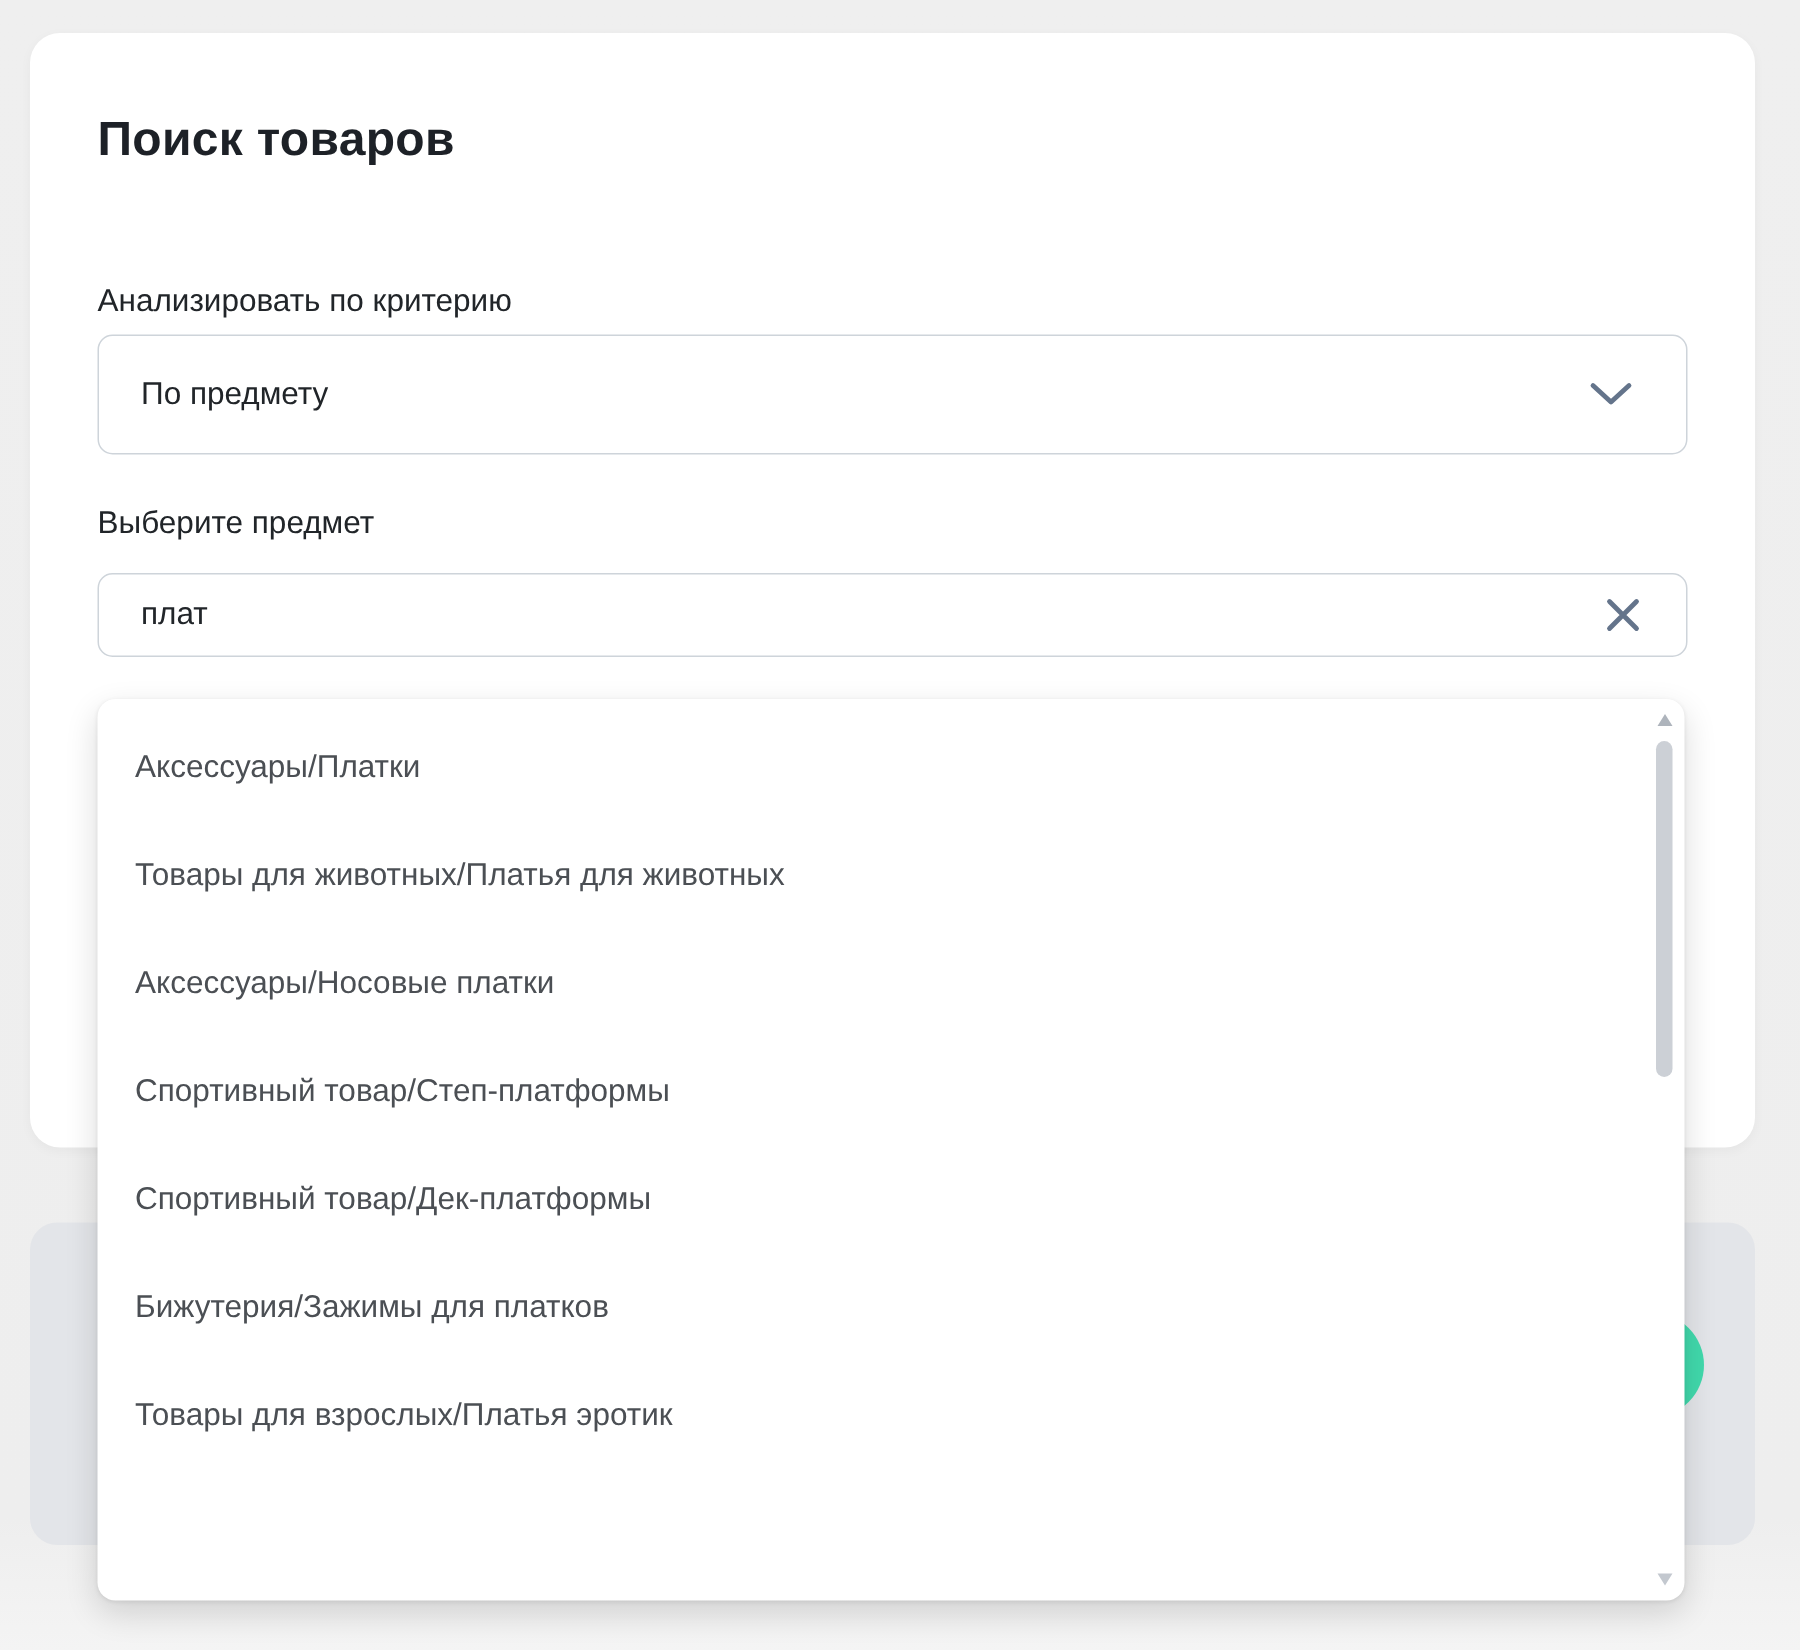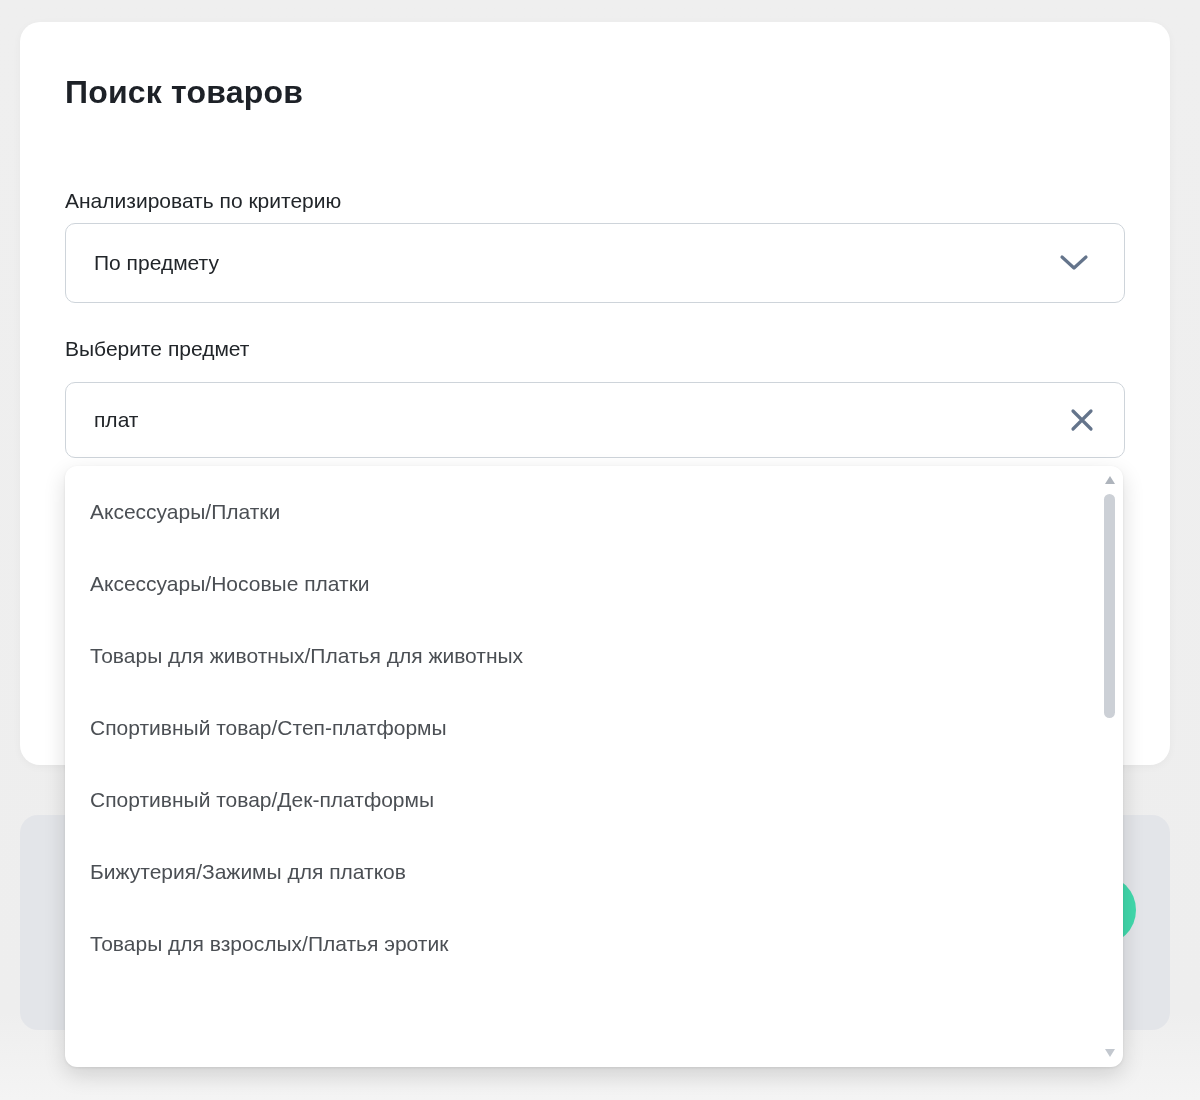--- a/index.html
+++ b/index.html
@@ -30,21 +30,21 @@
   .label-criterion { top:147px;margin-top:20px; }
   .label-subject   { top:315px;text-align:center; }
 
   .field {
     position:absolute; left:45px; width:1060px;
     background:#fff; border:1px solid #ced4da; border-radius:10px;
     display:flex; align-items:center;
     font-size:21px; color:#212529;
   }
   .field-select { top:190px; height:80px; padding:0 28px; cursor:pointer; justify-content:space-between;margin-top:11px; }
-  .field-input  { top:360px; height:76px; padding:0 20px 0 0; }
+  .field-input  { top:360px; height:56px; padding:0 20px 0 0; }
   .field-input input {
     border:none; outline:none; flex:1; height:100%;
     font-family:"Liberation Sans", sans-serif;
     font-size:21px; color:#212529; padding:0 0 0 28px;
     border-radius:10px; background:transparent;
   }
   .icon-btn {
     background:none; border:none; cursor:pointer;
     width:44px; height:44px; display:flex; align-items:center; justify-content:center;
     flex:0 0 auto;
@@ -124,22 +124,22 @@
     </div>
   </section>
 
   <section class="card gray-card">
     <div class="fab"></div>
   </section>
 
   <div class="dropdown">
     <div class="options">
         <div class="option">Аксессуары/Платки</div>
+        <div class="option">Товары для животных/Платья для животных</div>
         <div class="option">Аксессуары/Носовые платки</div>
-        <div class="option">Товары для животных/Платья для животных</div>
         <div class="option">Спортивный товар/Степ-платформы</div>
         <div class="option">Спортивный товар/Дек-платформы</div>
         <div class="option">Бижутерия/Зажимы для платков</div>
         <div class="option">Товары для взрослых/Платья эротик</div>
       </div>
     <div class="scrollbar">
       <div class="scroll-arrow up"></div>
       <div class="scroll-thumb"></div>
       <div class="scroll-arrow down"></div>
     </div>

